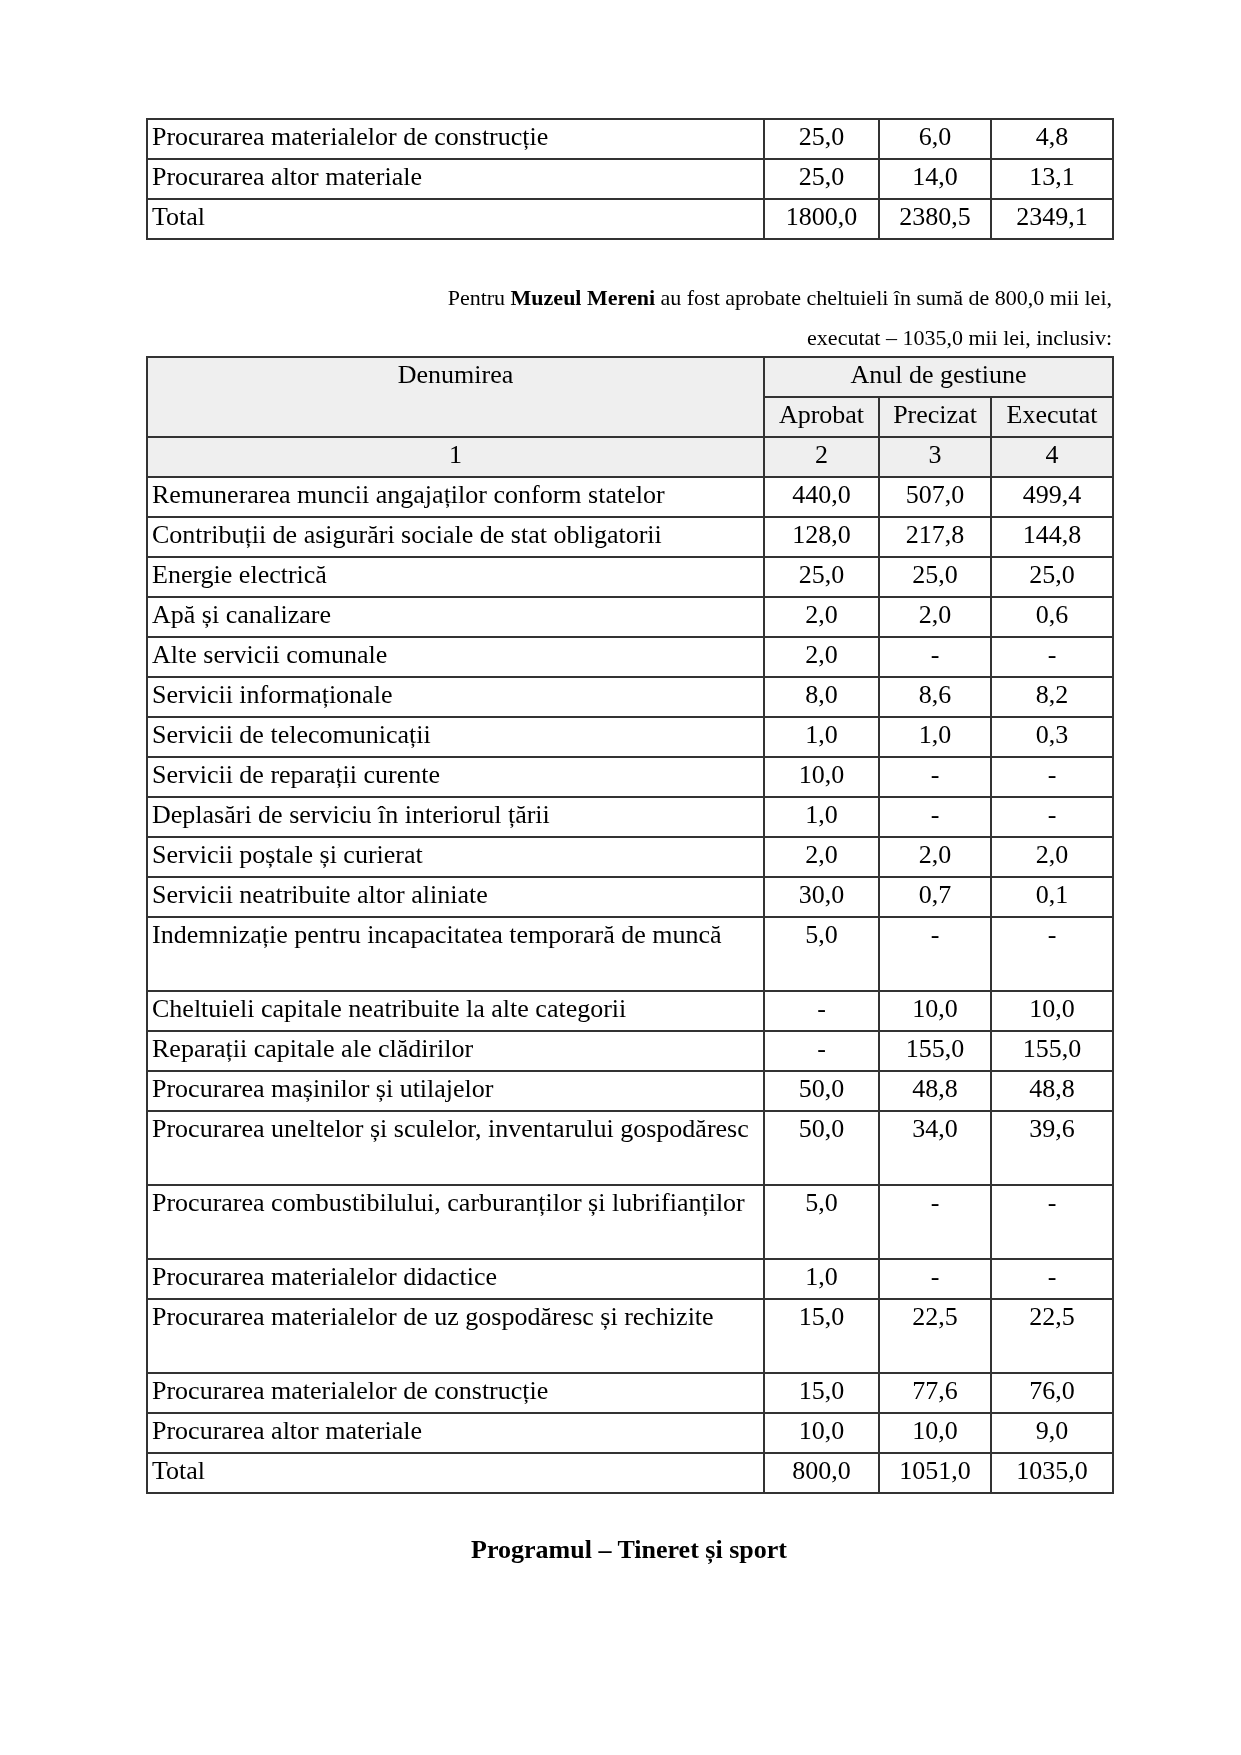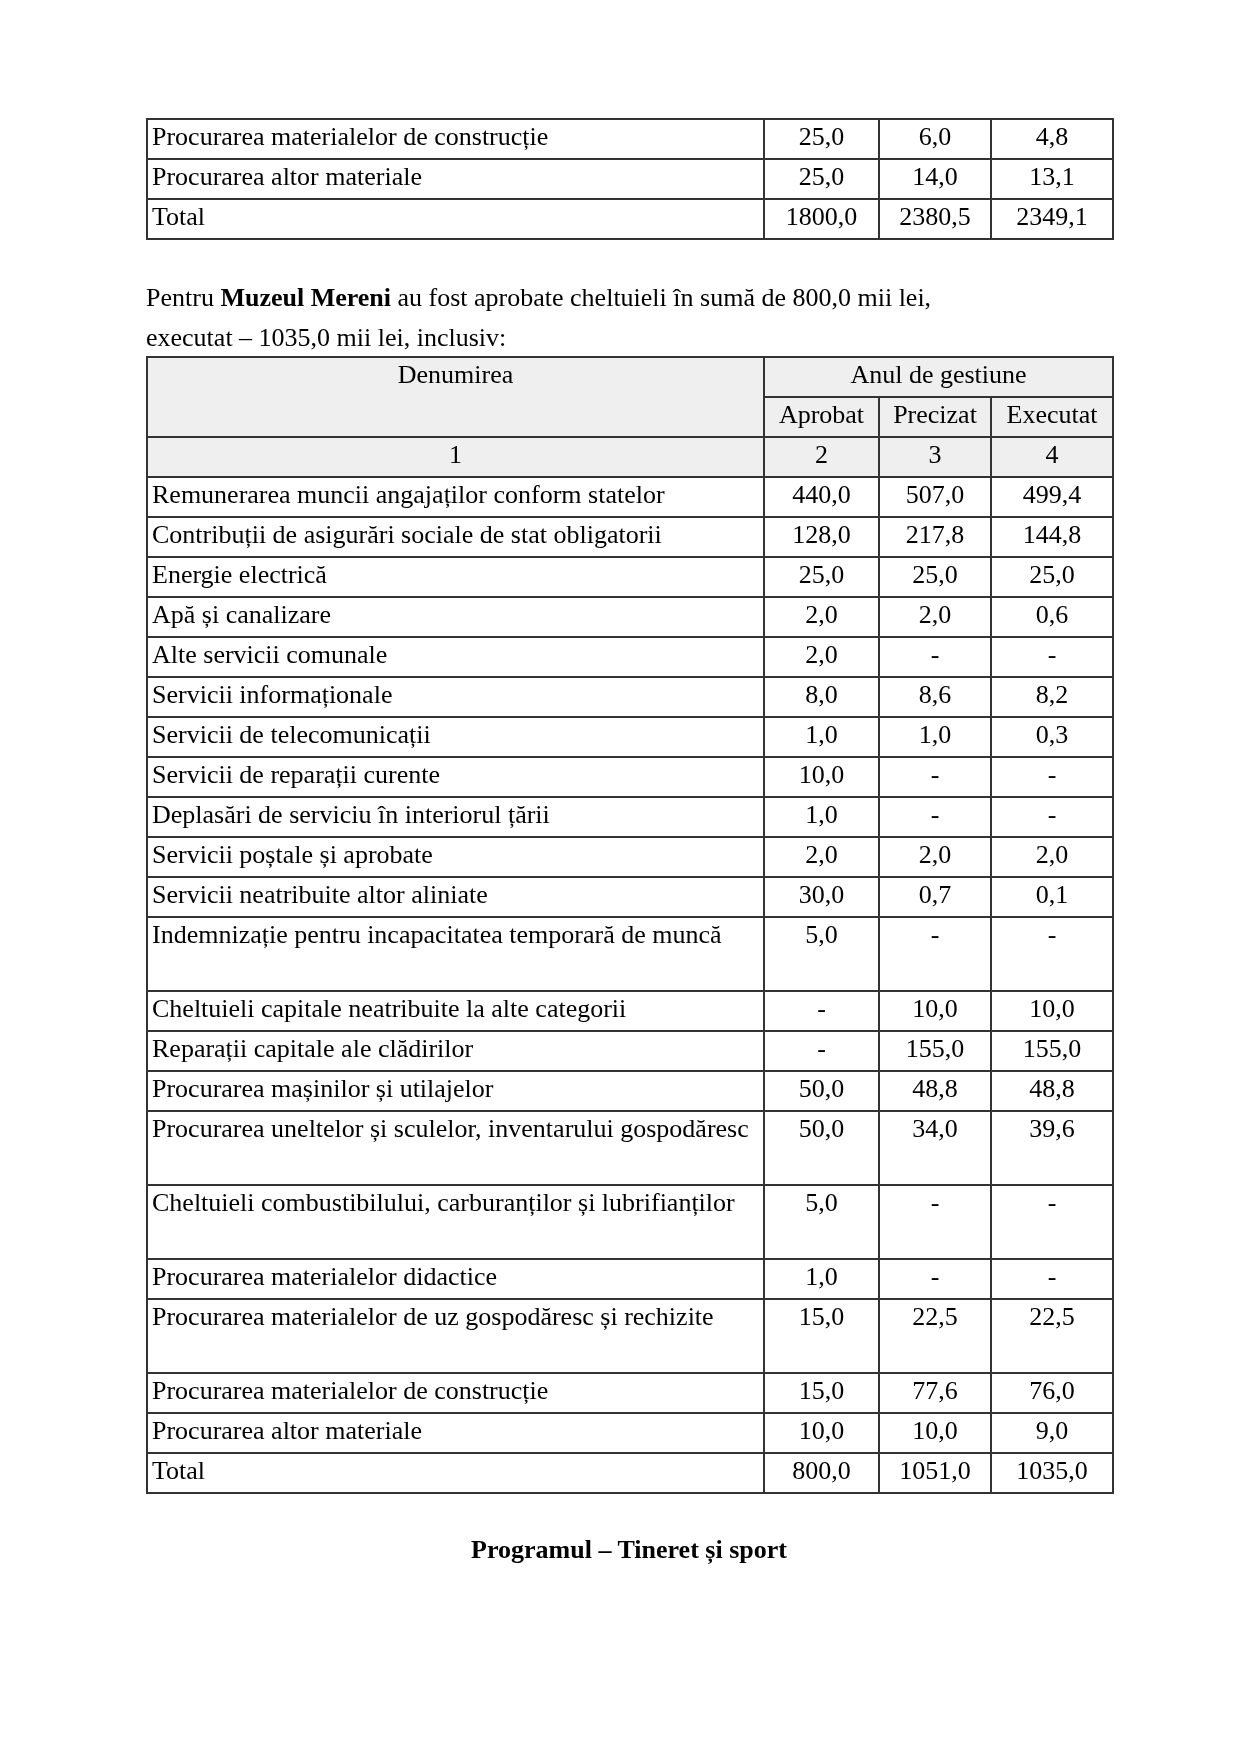--- a/index.html
+++ b/index.html
@@ -9,21 +9,21 @@
           table-layout:fixed; font-size:26px; }
   td, th { border:2px solid #333; padding:0 4px; line-height:34px; vertical-align:top; }
   td.name { text-align:left; }
   td.num { text-align:center; }
   col.c1 { width:617px; } col.c2 { width:115px; } col.c3 { width:112px; } col.c4 { width:122px; }
   tr.r1 td { height:38px; }
   tr.r2 td { height:72px; }
   th { background:#efefef; font-weight:normal; text-align:center; height:38px; }
   #t1 { top:118px; }
   #t2 { top:356px; }
-  .para { position:absolute; left:146px; width:966px; text-align:left; font-size:26px; line-height:40px; }
+  .para { position:absolute; left:146px; width:966px; text-align:right; font-size:22px; line-height:40px; }
   #p1 { top:278px; }
   .heading { position:absolute; left:146px; width:966px; text-align:center; font-size:26px; font-weight:bold; top:1535px; }
 </style>
 </head>
 <body>
 
 <table id="t1">
   <colgroup>
       <col class="c1">
       <col class="c2">
@@ -130,21 +130,21 @@
         <td class="num">-</td>
         <td class="num">-</td>
       </tr>
       <tr class="r1">
         <td class="name">Deplasări de serviciu în interiorul țării</td>
         <td class="num">1,0</td>
         <td class="num">-</td>
         <td class="num">-</td>
       </tr>
       <tr class="r1">
-        <td class="name">Servicii poștale și aprobate</td>
+        <td class="name">Servicii poștale și curierat</td>
         <td class="num">2,0</td>
         <td class="num">2,0</td>
         <td class="num">2,0</td>
       </tr>
       <tr class="r1">
         <td class="name">Servicii neatribuite altor aliniate</td>
         <td class="num">30,0</td>
         <td class="num">0,7</td>
         <td class="num">0,1</td>
       </tr>
@@ -172,21 +172,21 @@
         <td class="num">48,8</td>
         <td class="num">48,8</td>
       </tr>
       <tr class="r2">
         <td class="name">Procurarea uneltelor și sculelor, inventarului gospodăresc</td>
         <td class="num">50,0</td>
         <td class="num">34,0</td>
         <td class="num">39,6</td>
       </tr>
       <tr class="r2">
-        <td class="name">Cheltuieli combustibilului, carburanților și lubrifianților</td>
+        <td class="name">Procurarea combustibilului, carburanților și lubrifianților</td>
         <td class="num">5,0</td>
         <td class="num">-</td>
         <td class="num">-</td>
       </tr>
       <tr class="r1">
         <td class="name">Procurarea materialelor didactice</td>
         <td class="num">1,0</td>
         <td class="num">-</td>
         <td class="num">-</td>
       </tr>

